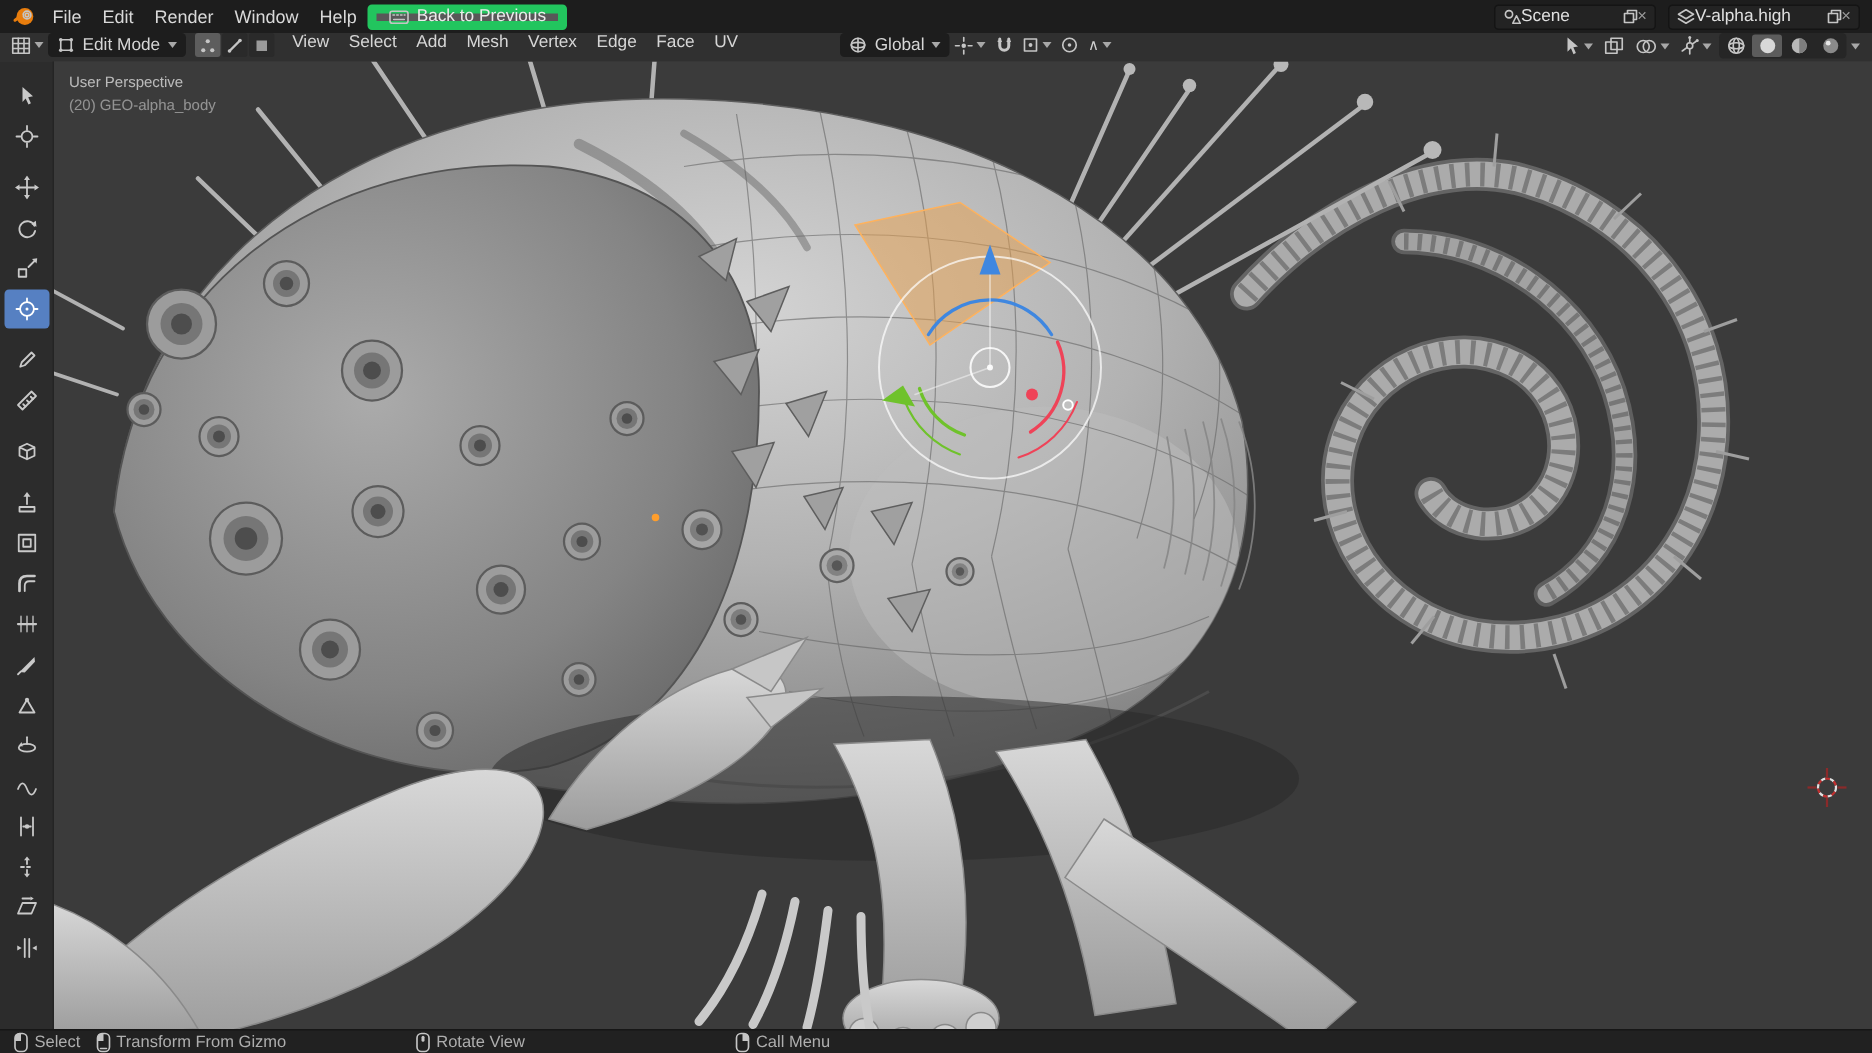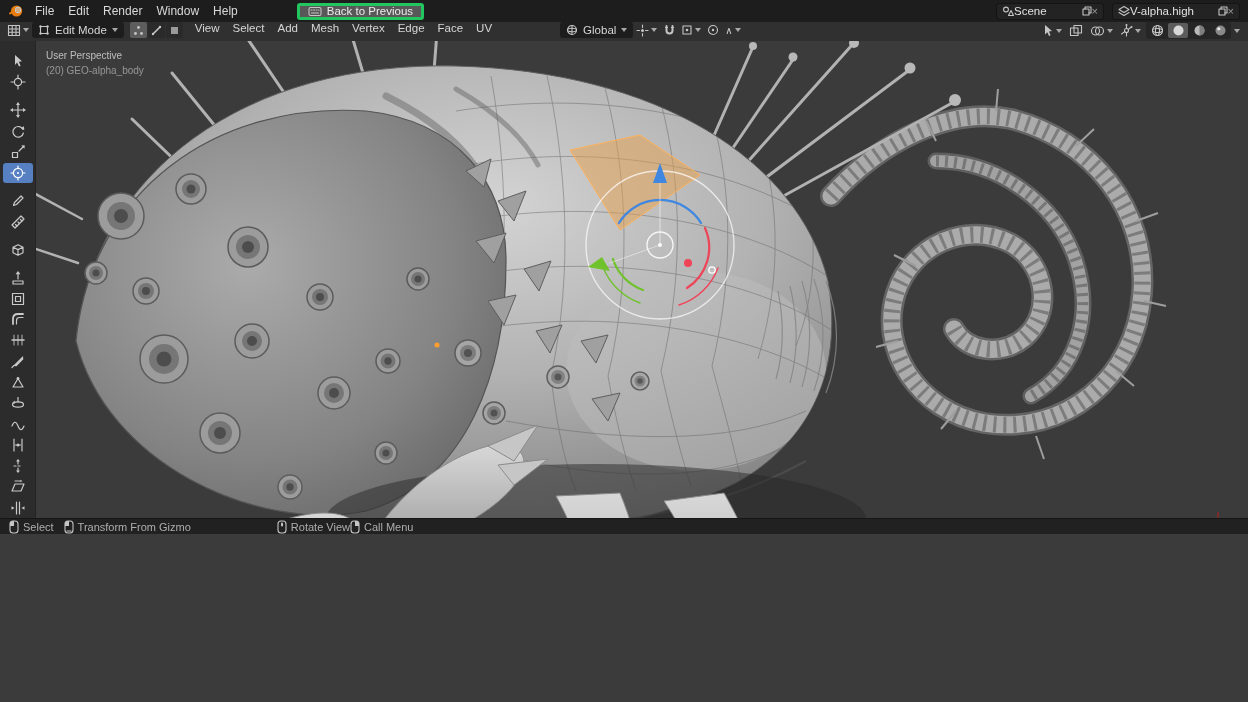--- a/index.html
+++ b/index.html
@@ -1,24 +1,24 @@
 <!DOCTYPE html>
 <html><head>
 <meta charset="utf-8">
 <style>
   *{margin:0;padding:0;box-sizing:border-box}
   html,body{width:1248px;height:702px;overflow:hidden}
   body{font-family:"Liberation Sans","DejaVu Sans",sans-serif;background:#3b3b3b;color:#d6d6d6;-webkit-font-smoothing:antialiased}
-  .app{width:1248px;height:534px;display:flex;flex-direction:column}
+  .app{width:1248px;height:702px;display:flex;flex-direction:column}
 
   
   .topbar{height:22px;background:#1d1d1d;display:flex;align-items:center;padding:0 6px;flex:0 0 22px}
   .logo{width:20px;height:18px;display:flex;align-items:center;justify-content:center;margin-right:2px}
   .tmenu{font-size:12px;color:#d9d9d9;padding:0 7px;height:100%;display:flex;align-items:center;cursor:default}
-  .back-btn{margin-left:52px;background:#585858;border:3px solid #22c55e;border-radius:3px;height:17px;display:flex;align-items:center;gap:5px;padding:0 8px;font-size:11.5px;color:#ececec}
+  .back-btn{background:#585858;border:6px solid #22c55e;border-radius:3px;height:17px;display:flex;align-items:center;gap:5px;padding:0 8px;font-size:11.5px;color:#ececec}
   .topbar-right{margin-left:auto;display:flex;align-items:center;gap:8px;padding-right:2px}
   .id-field{display:flex;align-items:center;background:#232323;border:1px solid #141414;border-radius:3px;height:17px;padding:0 5px;gap:0;font-size:11.5px;color:#e0e0e0}
   .id-field .lbl{flex:1;white-space:nowrap}
   .mini{color:#9a9a9a;font-size:11px;display:flex;align-items:center}
   .scene-w{width:108px}.layer-w{width:128px}
 
   
   .header{height:19px;background:#303030;display:flex;align-items:flex-start;padding:0 5px;font-size:11.5px;color:#d6d6d6;flex:0 0 19px;gap:1px}
   .hfield{background:#1d1d1d;border-radius:3px;height:16px;display:flex;align-items:center;padding:0 6px;gap:5px;white-space:nowrap}
   .hmenu{padding:0 6px;cursor:default;white-space:nowrap}
@@ -706,21 +706,21 @@
       </svg>
       <span>Transform From Gizmo</span>
     </span>
     <span class="hint" style="margin-left:86px">
       <svg class="hic" width="10" height="14" viewBox="0 0 10 14">
         <rect x="1" y="1" width="8" height="12" rx="3"></rect>
           <rect x="4" y="2.5" width="2" height="4" rx="1" class="f"></rect>
       </svg>
       <span>Rotate View</span>
     </span>
-    <span class="hint" style="">
+    <span class="hint" style="margin-left:140px">
       <svg class="hic" width="10" height="14" viewBox="0 0 10 14">
         <rect x="1" y="1" width="8" height="12" rx="3"></rect>
           <path class="f" d="M5 1h1.5Q9 1 9 4v2H5z"></path>
       </svg>
       <span>Call Menu</span>
     </span>
   </div>
 
 </div>
 

